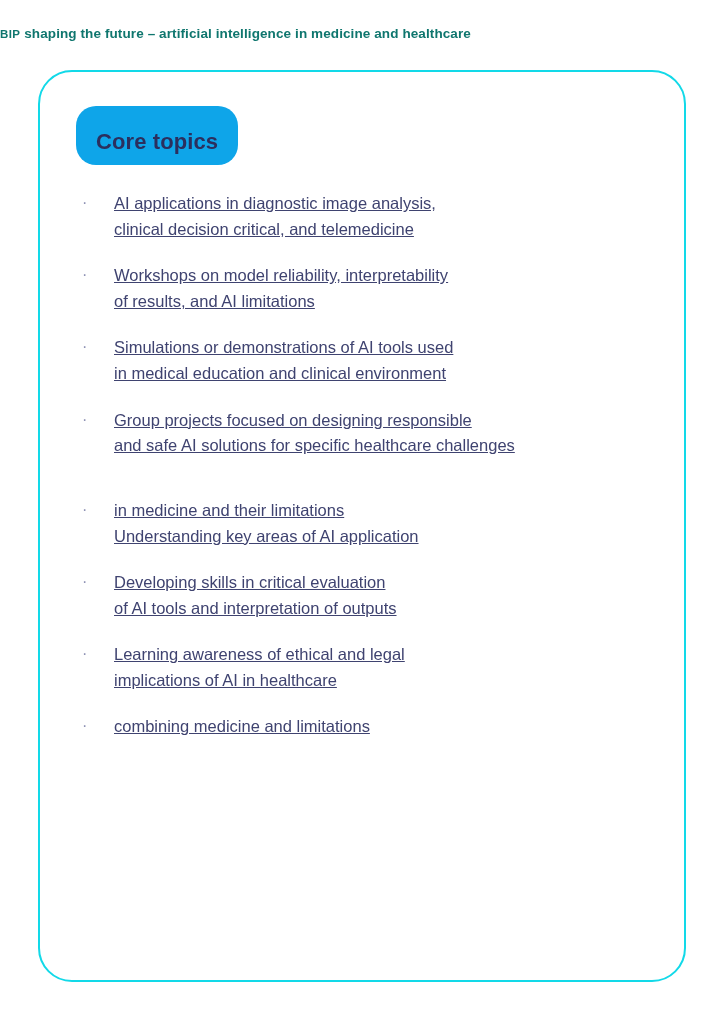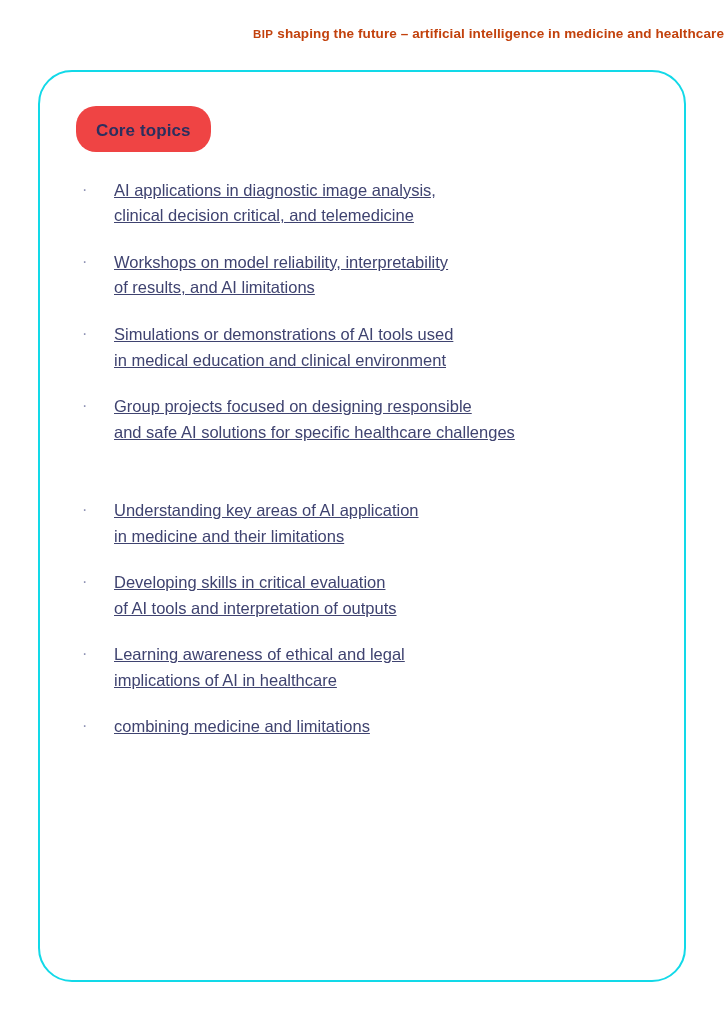--- a/index.html
+++ b/index.html
@@ -14,24 +14,24 @@
     color: #3b3f6b;
     position: relative;
     overflow: hidden;
   }
 
   .page-header {
     position: absolute;
     top: 26px;
     left: 0;
     width: 724px;
-    text-align: right;
+    text-align: left;
     font-size: 13.5px;
     font-weight: 600;
-    color: #c2410c;
+    color: #0f766e;
     letter-spacing: 0.1px;
     white-space: nowrap;
   }
   .page-header .smallcaps {
     font-size: 11.5px;
     letter-spacing: 0.4px;
   }
 
   .card {
     position: absolute;
@@ -48,25 +48,25 @@
   .section {
     position: absolute;
     left: 36px;
     right: 30px;
   }
   .section-core { top: 34px; }
   .section-outcomes { top: 400px; }
 
   .pill {
     display: inline-block;
-    background: #ef4444;
+    background: #0ea5e9;
     color: #2b2f5e;
     border-radius: 20px;
-    padding: 16px 20px 11px 20px;
-    font-size: 17px;
+    padding: 24px 20px 11px 20px;
+    font-size: 22px;
     font-weight: 600;
     letter-spacing: 0.1px;
     line-height: 1.1;
   }
 
   .bullets {
     margin-top: 26px;
     padding: 0;
     list-style: none;
   }
@@ -125,22 +125,22 @@
         <span class="line">Group projects focused on designing responsible</span>
         <span class="line">and safe AI solutions for specific healthcare challenges</span>
       </li>
     </ul>
   </div>
 
   <div class="section section-outcomes">
     <ul class="bullets">
       <li>
         <span class="dot">·</span>
+        <span class="line">in medicine and their limitations</span>
         <span class="line">Understanding key areas of AI application</span>
-        <span class="line">in medicine and their limitations</span>
       </li>
       <li>
         <span class="dot">·</span>
         <span class="line">Developing skills in critical evaluation</span>
         <span class="line">of AI tools and interpretation of outputs</span>
       </li>
       <li>
         <span class="dot">·</span>
         <span class="line">Learning awareness of ethical and legal</span>
         <span class="line">implications of AI in healthcare</span>

